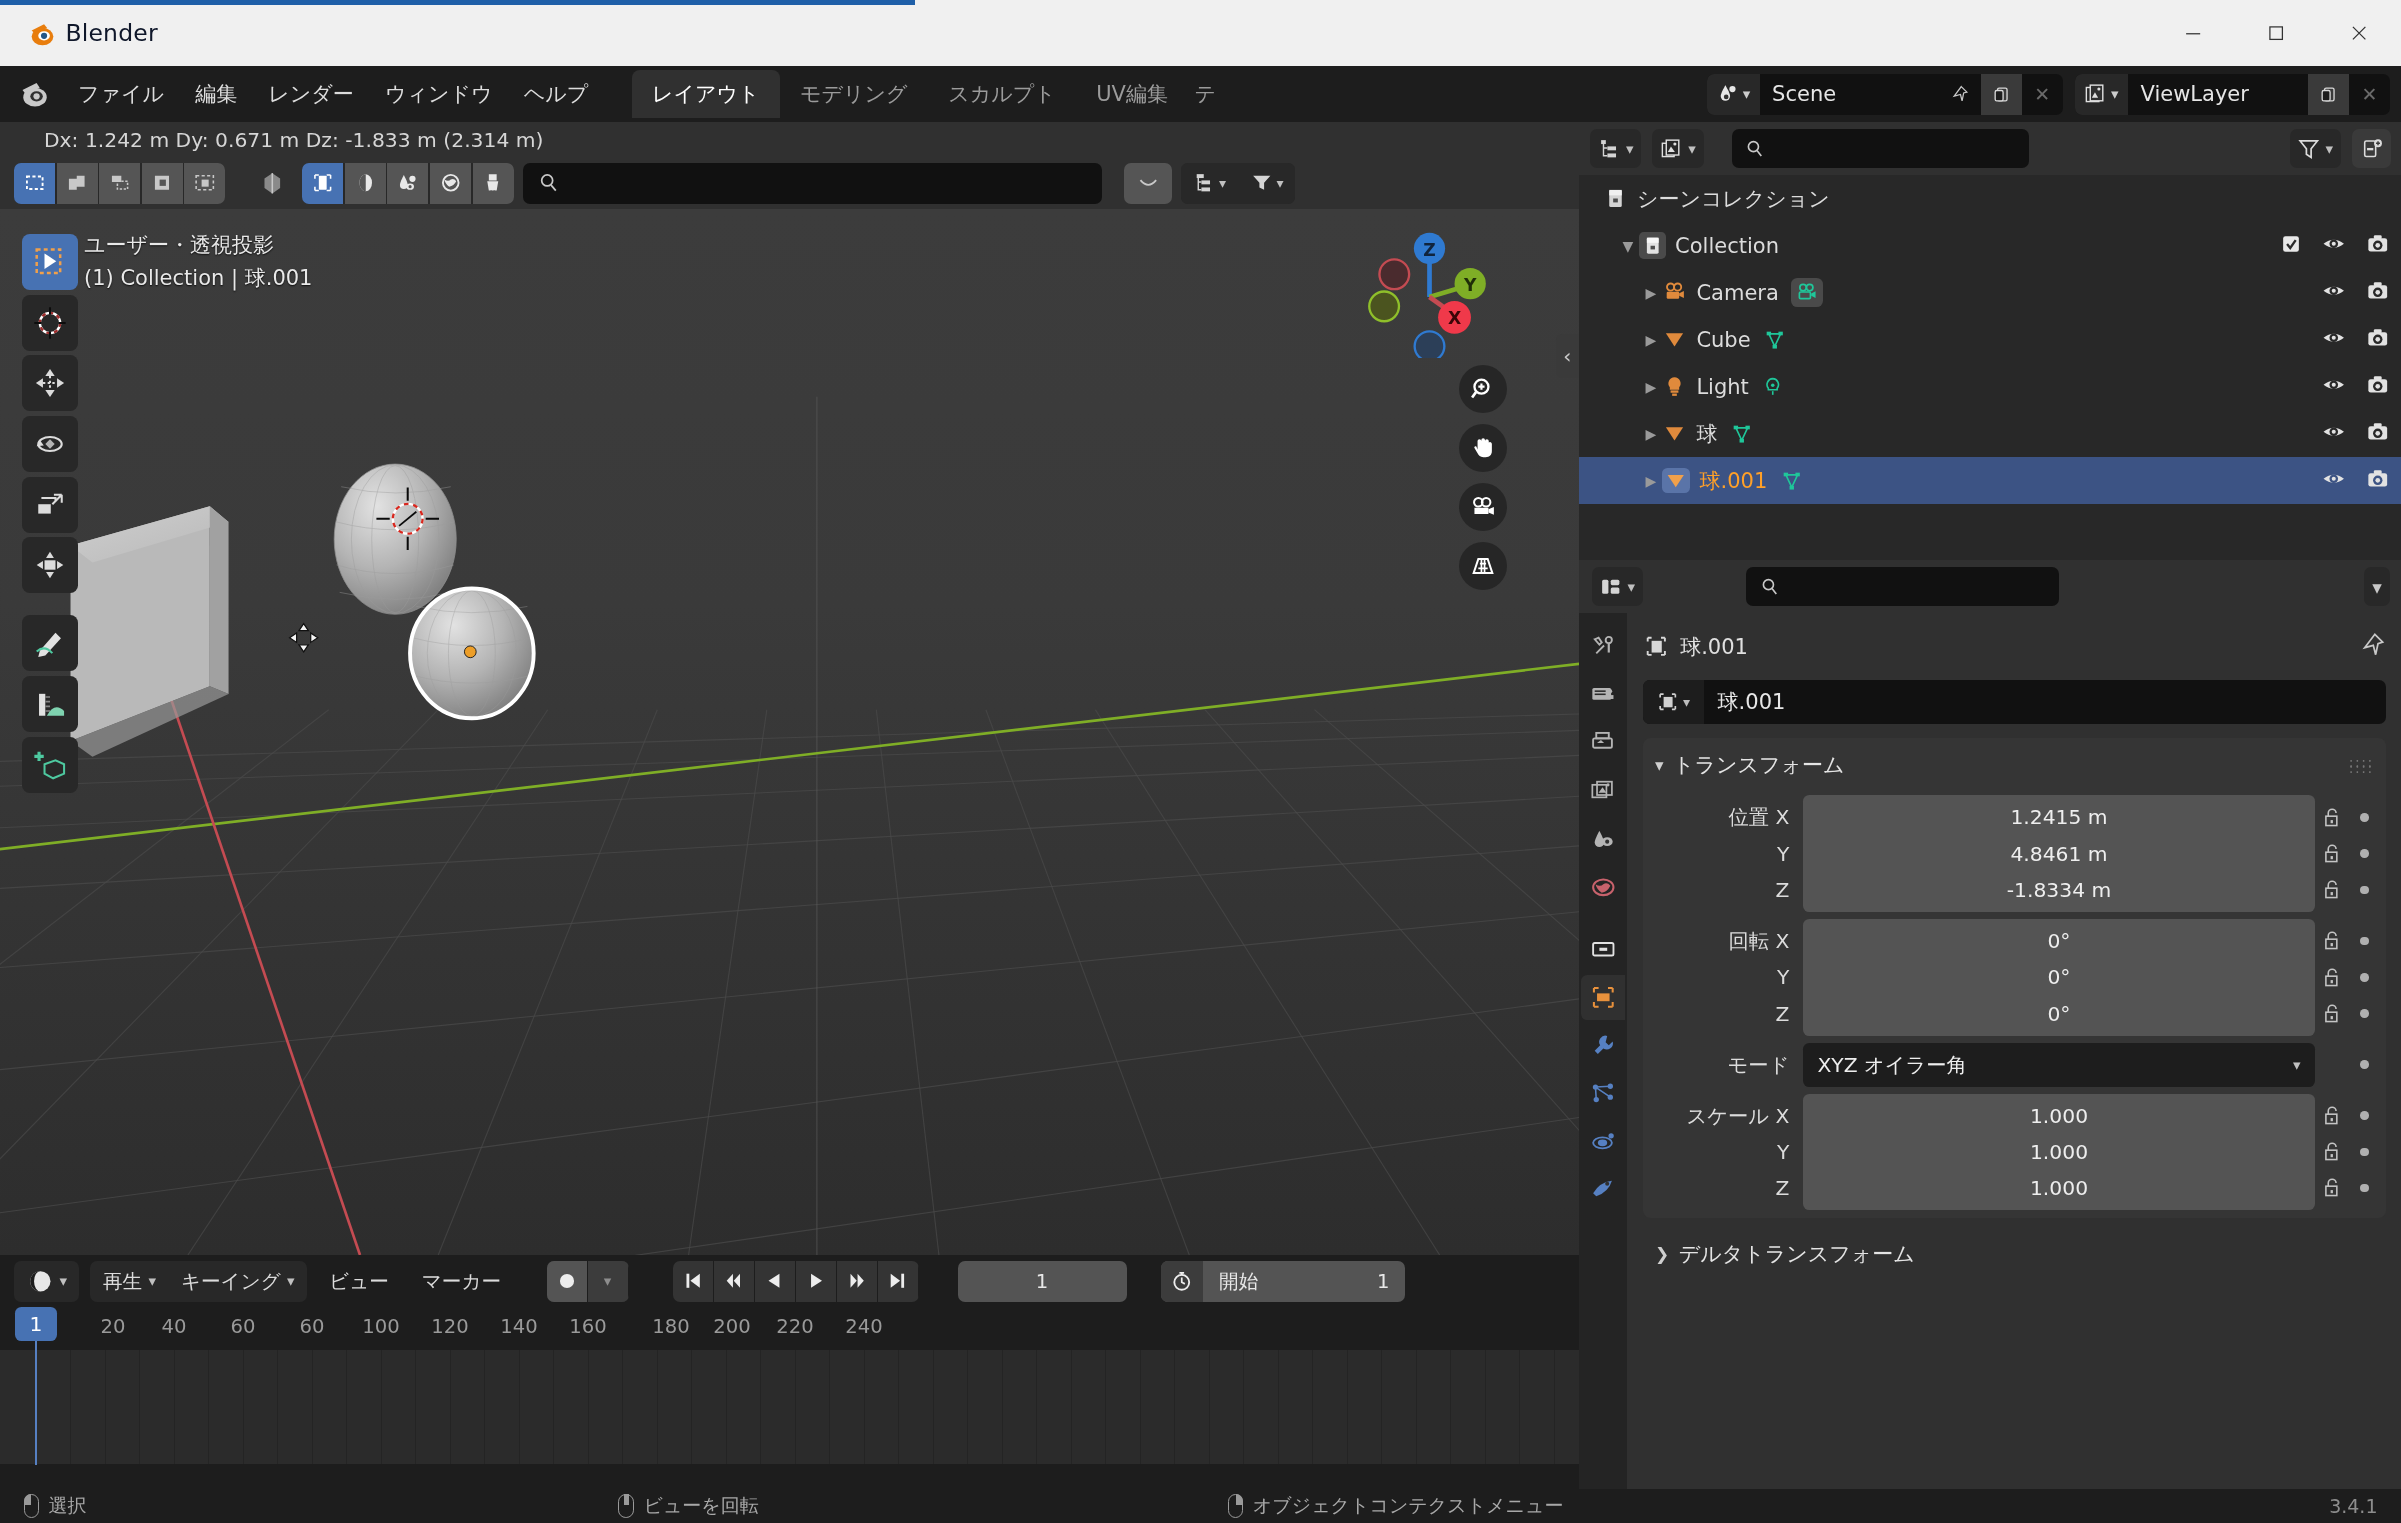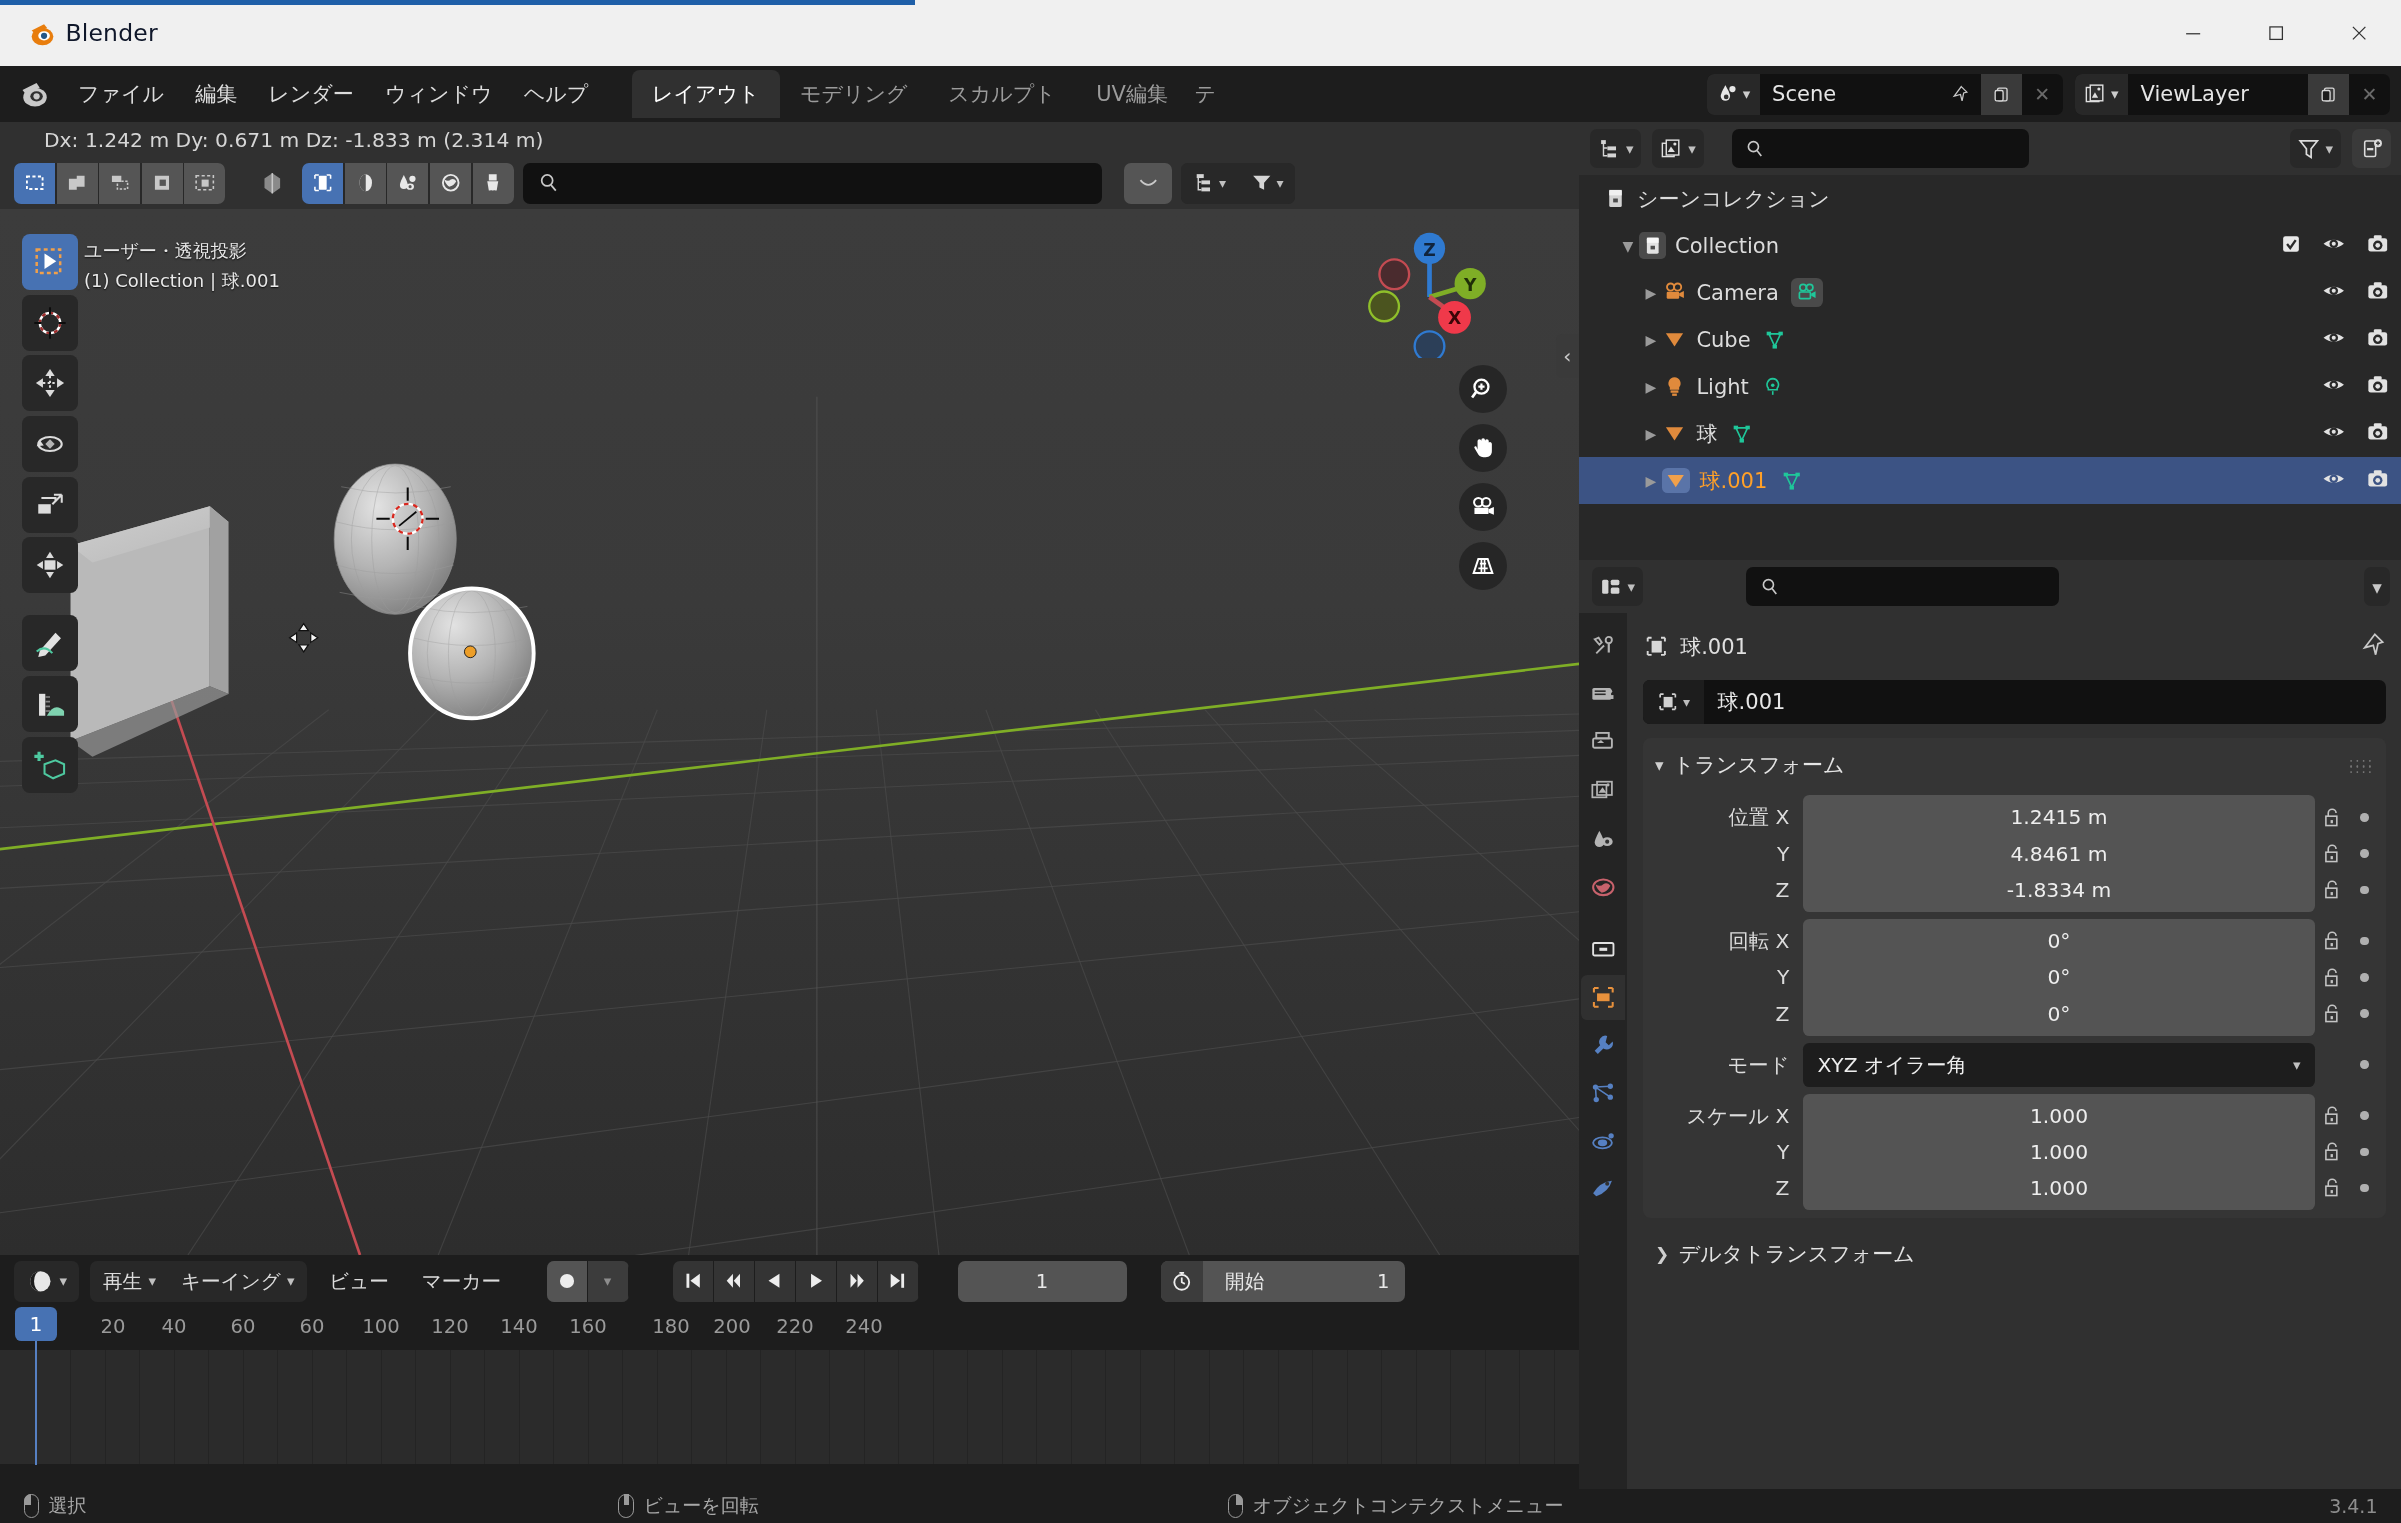--- a/index.html
+++ b/index.html
@@ -60,21 +60,21 @@
 
   
   #vtools { position:absolute; left:22px; top:25px; width:56px; display:flex; flex-direction:column;
     gap:4.7px; z-index:6;}
   .tool { width:56px; height:56px; background:#282828; border-radius:7.8px;
     display:flex; align-items:center; justify-content:center; }
   .tool.on { background:#4772b3; }
   .tool.gap { margin-top:17px; }
 
   
-  #vp-text { position:absolute; left:84px; top:33px; color:#e9e9e9; font-size:18px;
+  #vp-text { position:absolute; left:84px; top:25px; color:#e9e9e9; font-size:21px;
     line-height:1.05; z-index:5; text-shadow:0 0.8px 1.6px rgba(0,0,0,.8); }
   #vp-text div + div { margin-top:11px; }
 
   
   #gizmo { position:absolute; right:83px; top:15.6px; width:133px; height:133px; z-index:5;}
   .nav-btns { position:absolute; right:72px; top:156px; display:flex; flex-direction:column;
     gap:11px; z-index:5; }
   .nav-btn { width:48px; height:48px; border-radius:50%; background:rgba(26,26,26,.62);
     display:flex; align-items:center; justify-content:center;}
   #sidebar-arrow { position:absolute; right:0; top:125px; width:23.5px; height:44px;
@@ -92,21 +92,21 @@
   .tl-grp .tl-btn { border-radius:0; background:transparent;}
   .play-grp { display:flex; height:41px; background:#343434; border-radius:7px; overflow:hidden; }
   .play-b { width:41px; height:41px; display:flex; align-items:center; justify-content:center;
     border-right:0.8px solid #1d1d1d; }
   .frame-field { width:169px; height:41px; background:#545454; border-radius:7px;
     display:flex; align-items:center; justify-content:center; color:#e8e8e8; font-size:19.6px;}
   .start-grp { display:flex; height:41px; background:#545454; border-radius:7px; overflow:hidden;
     align-items:center;}
   .start-ic { width:42px; height:41px; display:flex; align-items:center; justify-content:center;
     background:#3c3c3c;}
-  .start-lbl { color:#e8e8e8; font-size:19.6px; padding:0 22px; }
+  .start-lbl { color:#e8e8e8; font-size:19.6px; padding:0 16px; }
   .start-val { color:#e8e8e8; font-size:19.6px; padding-right:15.6px; margin-left:auto;}
 
   #tl-ruler { position:absolute; left:0; top:52px; width:1579px; height:44px; background:#1d1d1d; }
   .ruler-tick { position:absolute; top:7.8px; color:#9a9a9a; font-size:19.6px; transform:translateX(-50%); }
   #tl-body { position:absolute; left:0; top:95px; width:1579px; height:114px; background:#2b2b2b; }
   .tl-vline { position:absolute; top:0; width:0.8px; height:114px; background:#242424; }
   #playhead { position:absolute; top:52px; width:2.3px; height:158px; background:#5680c2; z-index:3;}
   #playhead-cap { position:absolute; top:52px; width:42px; height:34px; background:#4772b3;
     border-radius:6.3px; color:#fff; font-size:20.3px; display:flex; align-items:center;
     justify-content:center; transform:translateX(-21px); z-index:4;}

